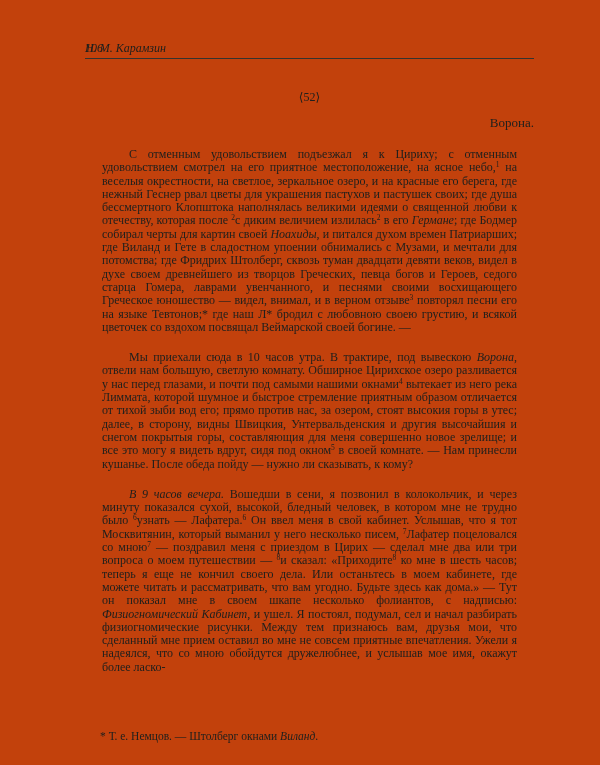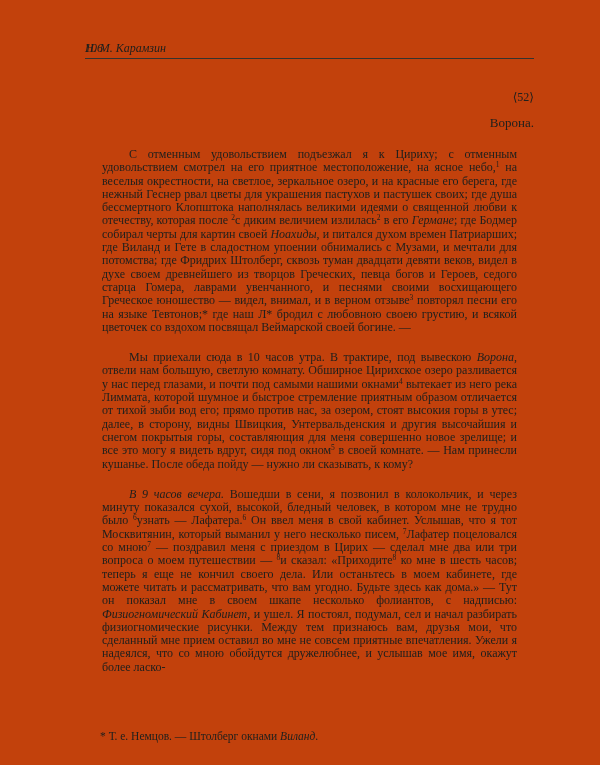--- a/index.html
+++ b/index.html
@@ -31,21 +31,21 @@
     line-height: 14px;
   }
   .pageno { position: absolute; left: 0; top: 0; }
   .running { display: block; }
   .rule {
     border-top: 1px solid #35332f;
     margin-top: 3px;
     height: 0;
   }
   .secno {
-    text-align: right;
+    text-align: center;
     margin-top: 31px;
     font-size: 12px;
   }
   .chapter {
     text-align: right;
     margin-top: 10px;
     font-size: 13px;
   }
   .bodytext {
     margin-top: 14px;

